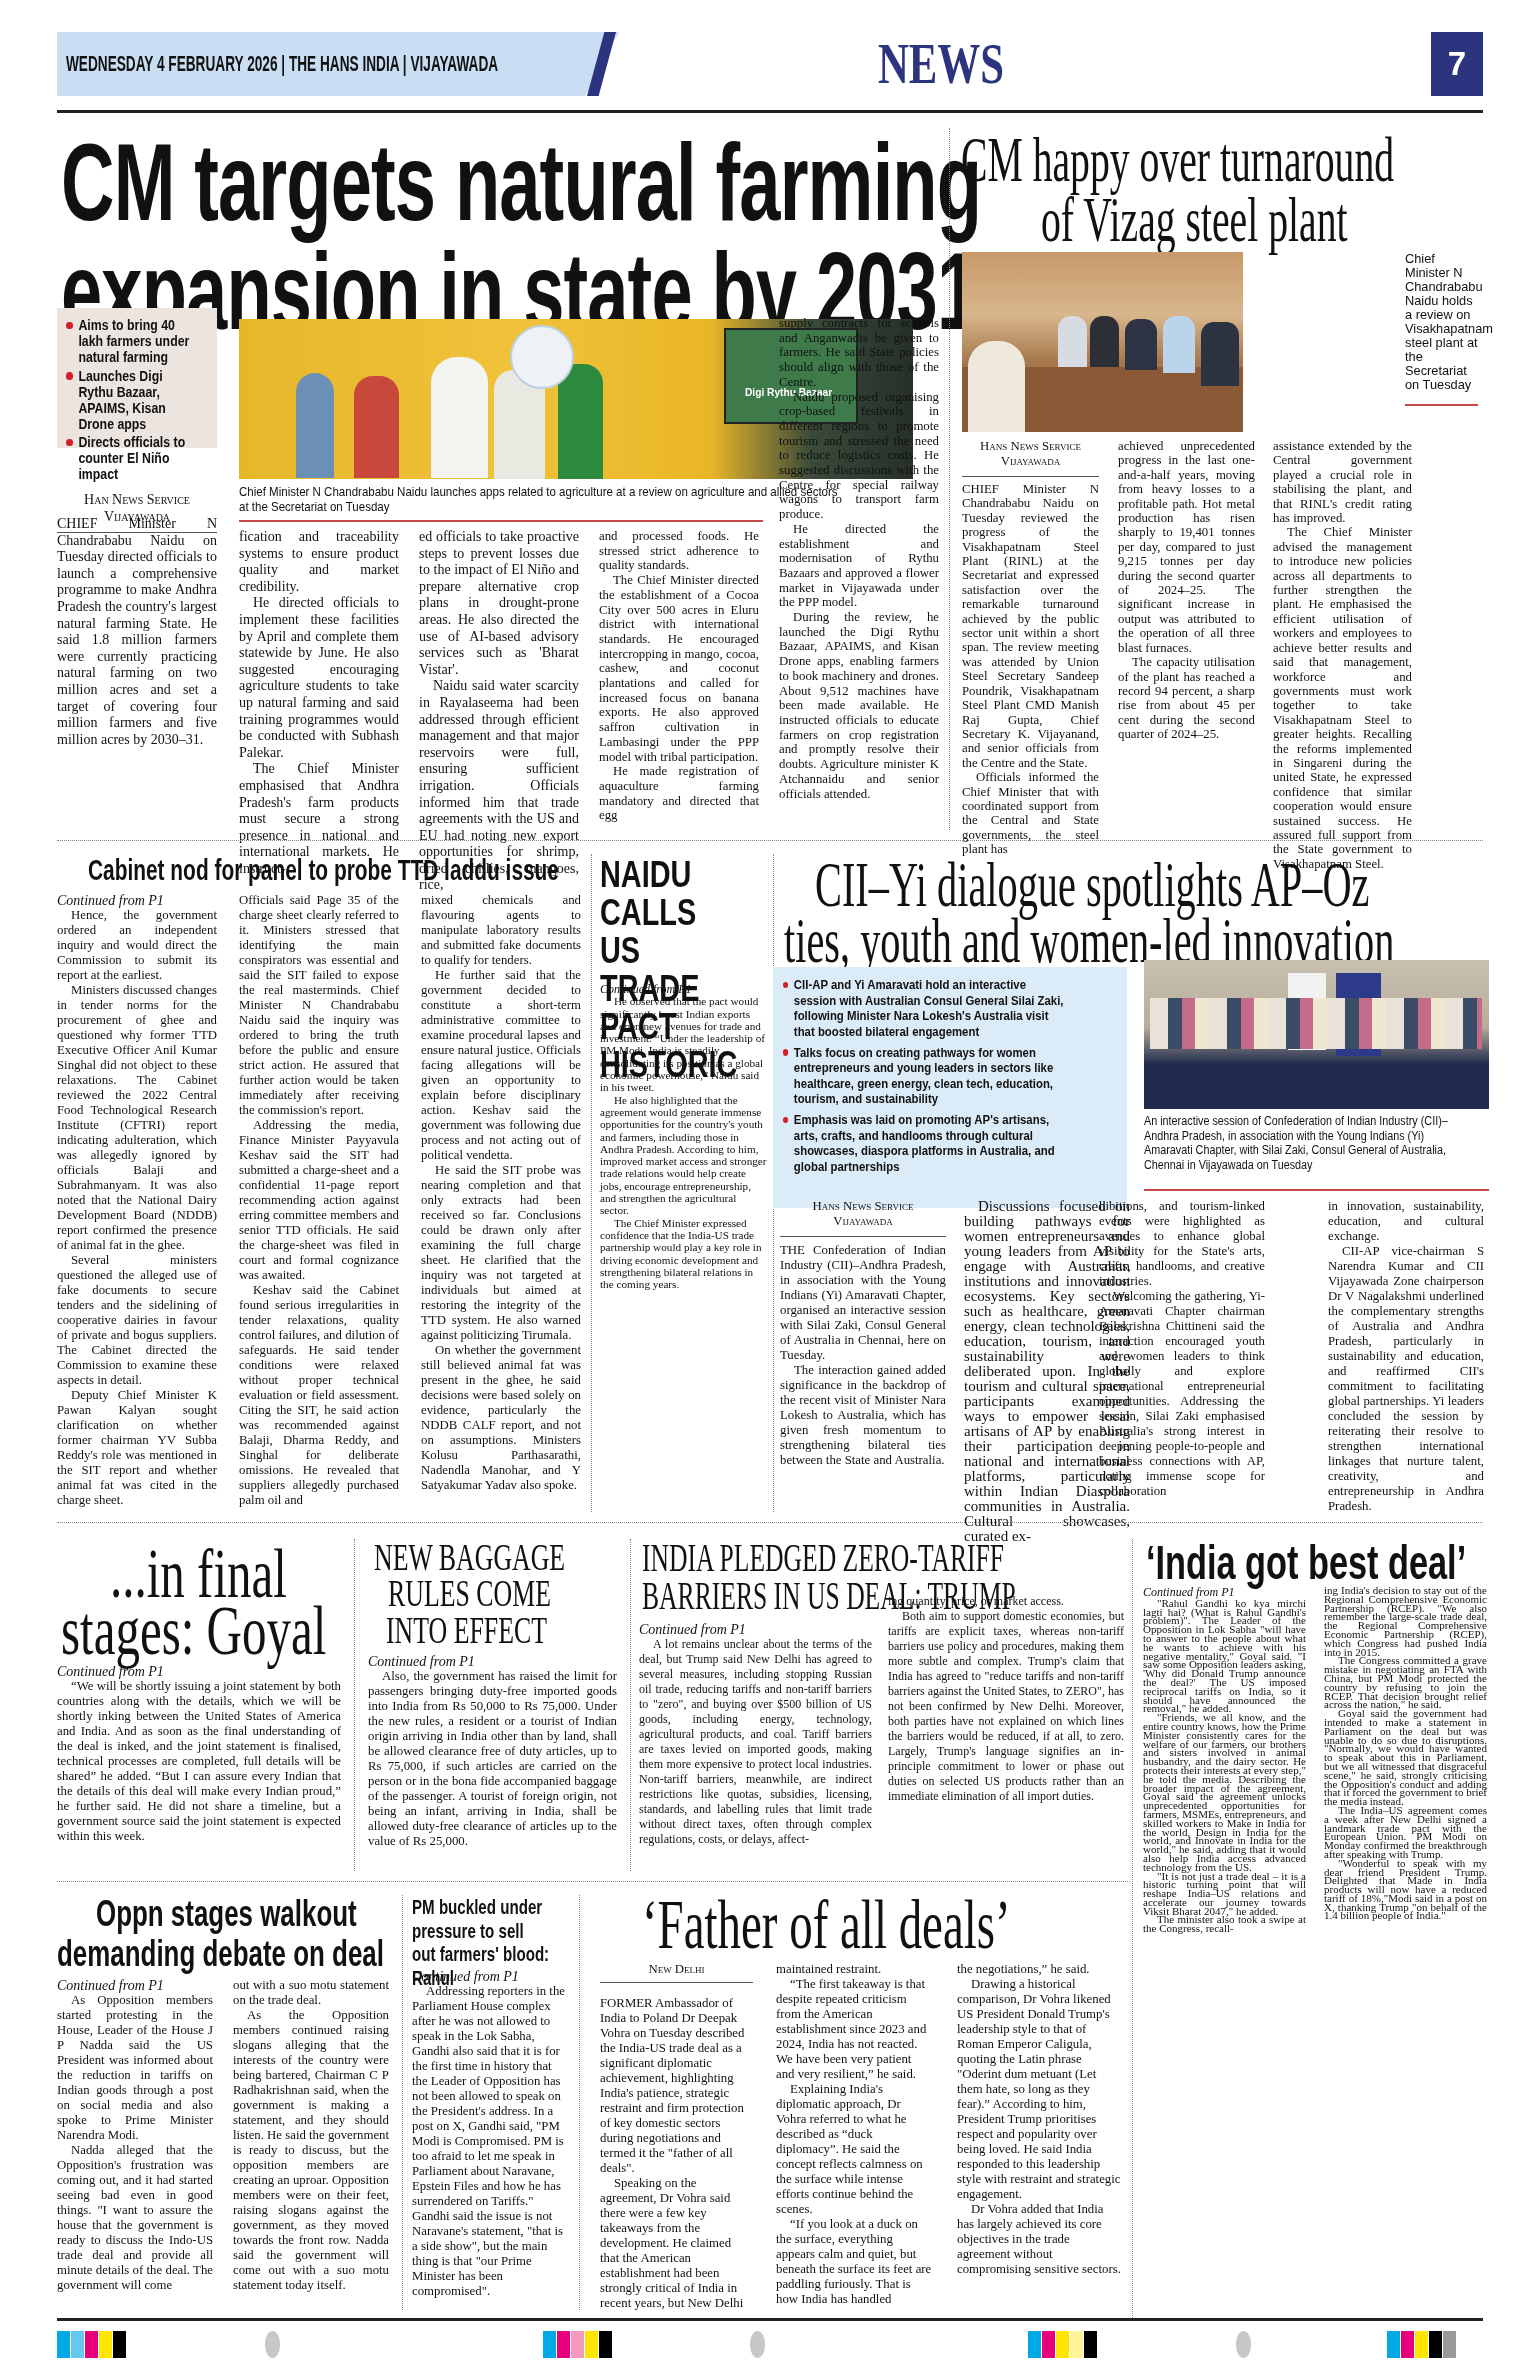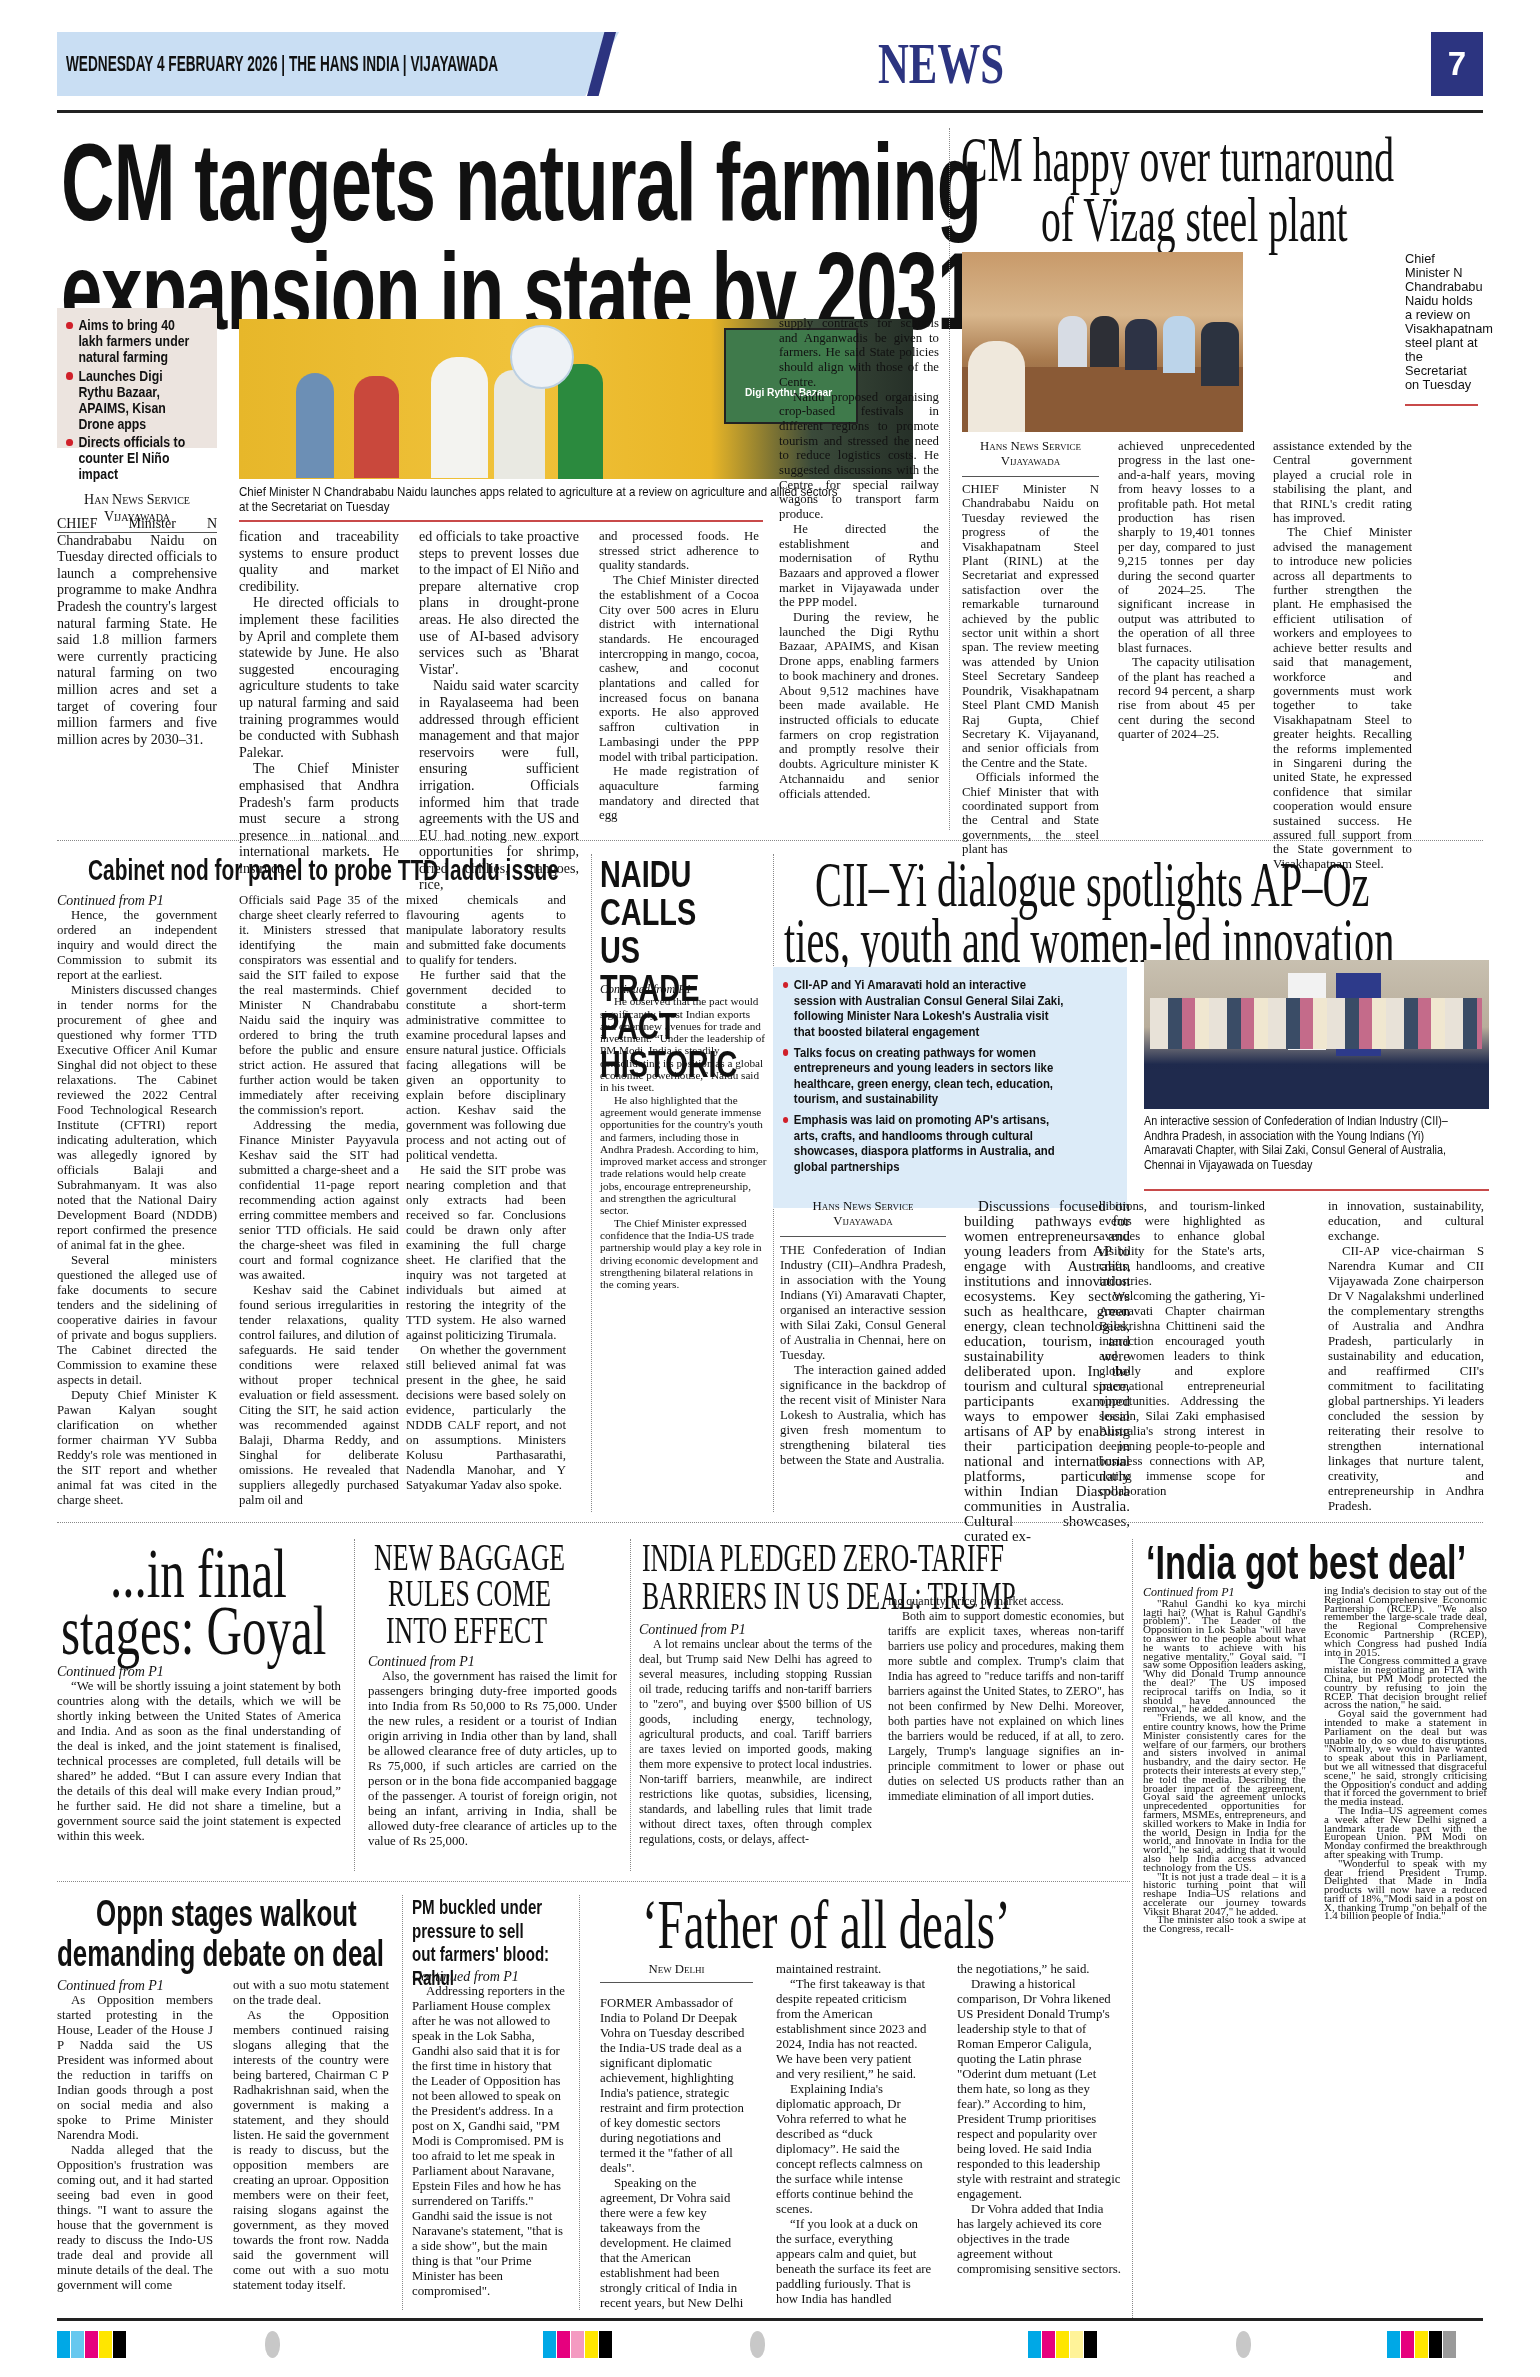--- a/index.html
+++ b/index.html
@@ -155,21 +155,21 @@
   <p>Hence, the government ordered an independent inquiry and would direct the Commission to submit its report at the earliest.</p>
   <p>Ministers discussed changes in tender norms for the procurement of ghee and questioned why former TTD Executive Officer Anil Kumar Singhal did not object to these relaxations. The Cabinet reviewed the 2022 Central Food Technological Research Institute (CFTRI) report indicating adulteration, which was allegedly ignored by officials Balaji and Subrahmanyam. It was also noted that the National Dairy Development Board (NDDB) report confirmed the presence of animal fat in the ghee.</p>
   <p>Several ministers questioned the alleged use of fake documents to secure tenders and the sidelining of cooperative dairies in favour of private and bogus suppliers. The Cabinet directed the Commission to examine these aspects in detail.</p>
   <p>Deputy Chief Minister K Pawan Kalyan sought clarification on whether former chairman YV Subba Reddy's role was mentioned in the SIT report and whether animal fat was cited in the charge sheet.</p>
 </div>
 <div class="abs col" style="left:239px;top:893px;width:160px;font-size:12.8px;line-height:15px">
   <p class="first">Officials said Page 35 of the charge sheet clearly referred to it. Ministers stressed that identifying the main conspirators was essential and said the SIT failed to expose the real masterminds. Chief Minister N Chandrababu Naidu said the inquiry was ordered to bring the truth before the public and ensure strict action. He assured that further action would be taken immediately after receiving the commission's report.</p>
   <p>Addressing the media, Finance Minister Payyavula Keshav said the SIT had submitted a charge-sheet and a confidential 11-page report recommending action against erring committee members and senior TTD officials. He said the charge-sheet was filed in court and formal cognizance was awaited.</p>
   <p>Keshav said the Cabinet found serious irregularities in tender relaxations, quality control failures, and dilution of safeguards. He said tender conditions were relaxed without proper technical evaluation or field assessment. Citing the SIT, he said action was recommended against Balaji, Dharma Reddy, and Singhal for deliberate omissions. He revealed that suppliers allegedly purchased palm oil and</p>
 </div>
-<div class="abs col" style="left:406px;top:893px;width:160px;font-size:12.8px;line-height:15px">
+<div class="abs col" style="left:421px;top:893px;width:160px;font-size:12.8px;line-height:15px">
   <p class="first">mixed chemicals and flavouring agents to manipulate laboratory results and submitted fake documents to qualify for tenders.</p>
   <p>He further said that the government decided to constitute a short-term administrative committee to examine procedural lapses and ensure natural justice. Officials facing allegations will be given an opportunity to explain before disciplinary action. Keshav said the government was following due process and not acting out of political vendetta.</p>
   <p>He said the SIT probe was nearing completion and that only extracts had been received so far. Conclusions could be drawn only after examining the full charge sheet. He clarified that the inquiry was not targeted at individuals but aimed at restoring the integrity of the TTD system. He also warned against politicizing Tirumala.</p>
   <p>On whether the government still believed animal fat was present in the ghee, he said decisions were based solely on evidence, particularly the NDDB CALF report, and not on assumptions. Ministers Kolusu Parthasarathi, Nadendla Manohar, and Y Satyakumar Yadav also spoke.</p>
 </div>
 
 <div class="abs vdot" style="left:591px;top:854px;height:658px"></div>
 
 <div class="abs sans-cond" style="left:600px;top:856px;width:166px;font-size:37px;line-height:38px;transform:scaleX(.78);white-space:normal;word-spacing:6385px">NAIDU CALLS US TRADE PACT HISTORIC</div>
 <div class="abs col" style="left:600px;top:983px;width:167px;font-size:11.2px;line-height:12.3px;text-align:left">

